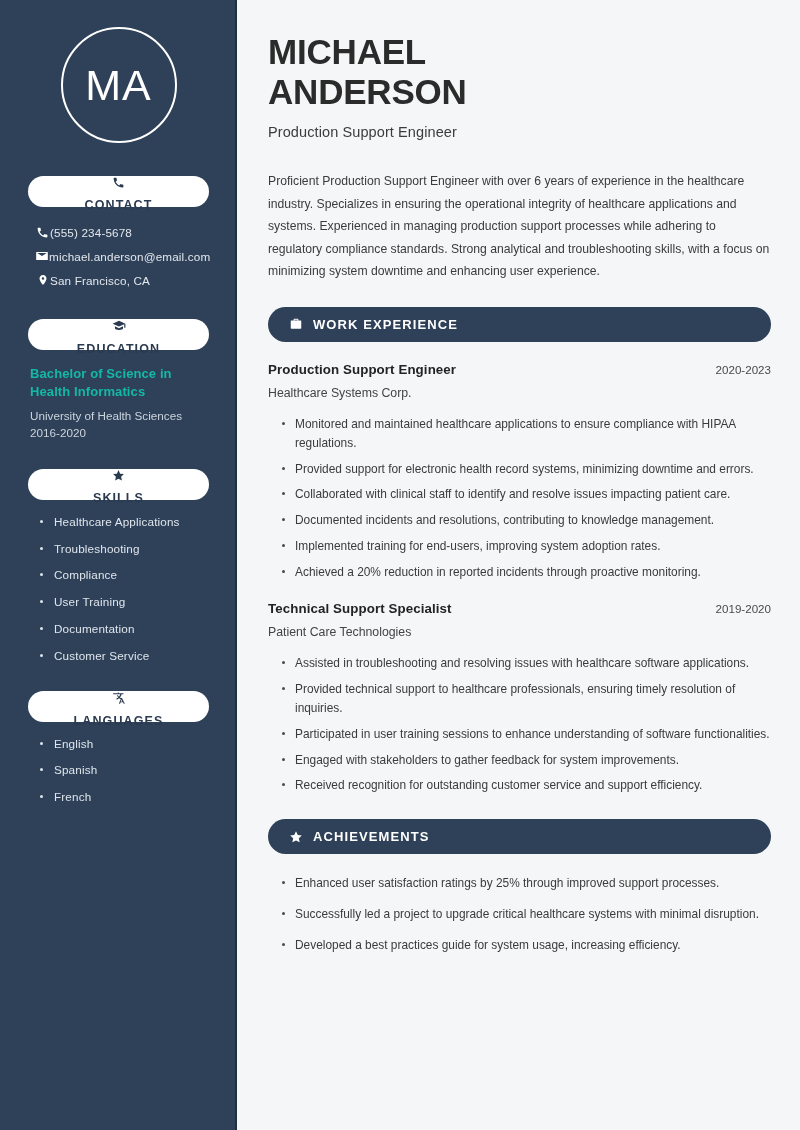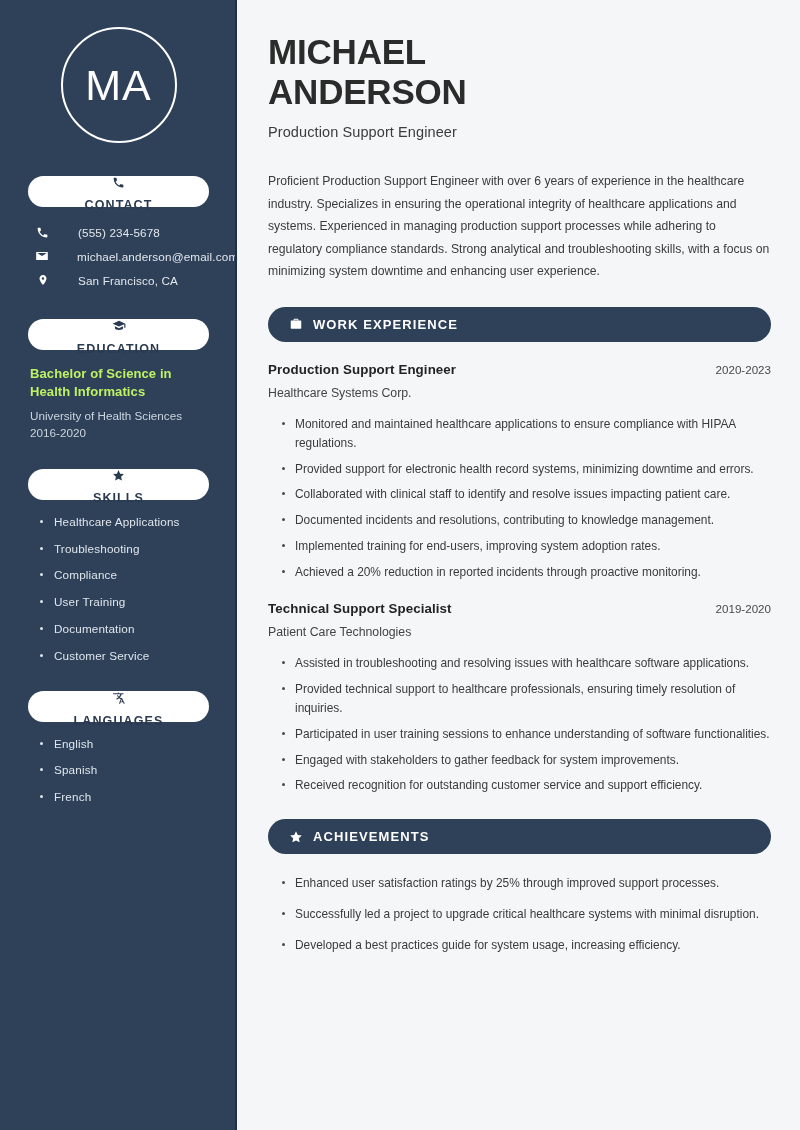--- a/index.html
+++ b/index.html
@@ -82,34 +82,34 @@
   .pill .ico { display: flex; align-items: center; }
 
   .sb-section { margin-top: 27px; }
   .sb-section.first { margin-top: 33px; }
 
   
   .contact-list { margin-top: 14px; }
   .contact-row {
     display: flex;
     align-items: center;
-    gap: 28px;
+    gap: 0;
     padding: 5px 0 5px 7px;
     font-size: 11.7px;
     color: #e3e7ec;
     letter-spacing: .15px;
   }
   .contact-row .ico { width: 15px; display: flex; justify-content: center; }
 
   
   .edu-block { margin-top: 15px; padding-left: 2px; }
   .edu-degree {
     font-size: 13px;
     font-weight: bold;
-    color: #bef264;
+    color: #14b8a6;
     line-height: 1.42;
     letter-spacing: .1px;
   }
   .edu-school {
     font-size: 11.7px;
     color: #ccd4dd;
     margin-top: 6px;
     line-height: 1.45;
   }
   .edu-years {

